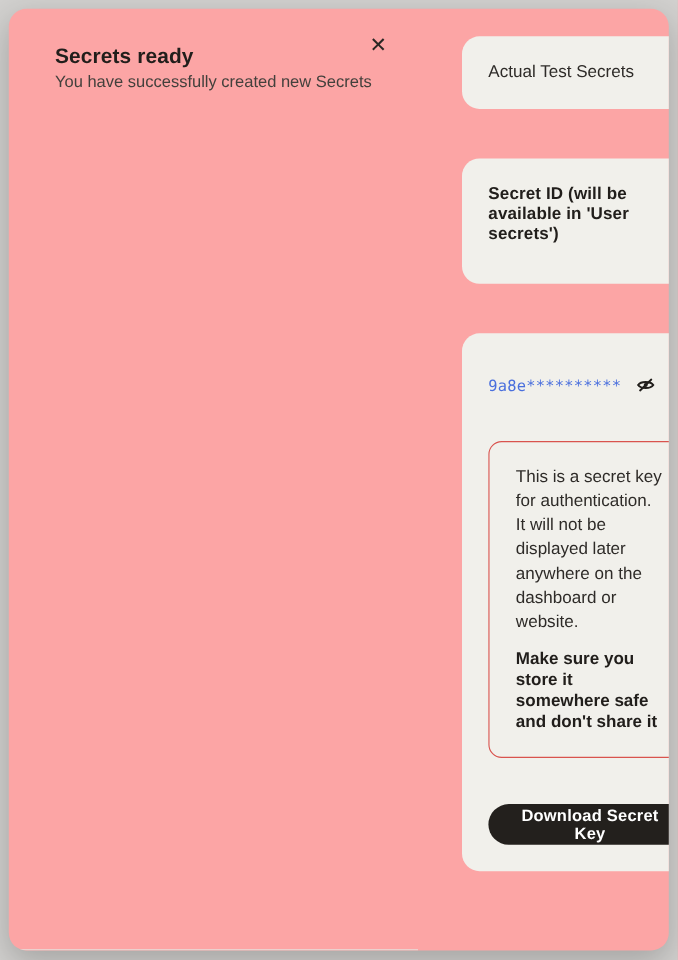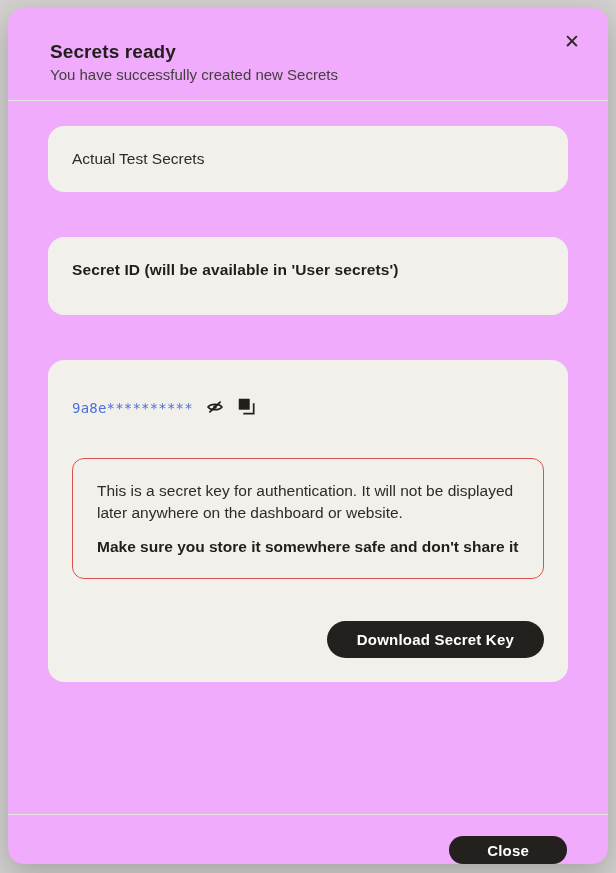--- a/index.html
+++ b/index.html
@@ -7,25 +7,24 @@
     width: 616px; height: 873px;
     font-family: "Liberation Sans", sans-serif;
     background: #d2d1cf;
     overflow: hidden;
     color: #211e1b;
   }
   .modal {
     position: absolute;
     left: 8px; top: 8px;
     width: 600px; height: 856px;
-    background: #f0abfc;
+    background: #fca5a5;
     border-radius: 16px;
     box-shadow: 0 10px 30px rgba(0,0,0,0.22);
     display: flex;
-    flex-direction: column;
     overflow: hidden;
   }
   
   .modal-header {
     position: relative;
     padding: 33px 42px 17px 42px;
     border-bottom: 1px solid #e6e4e0;
     flex: 0 0 auto;
   }
   .modal-title {

